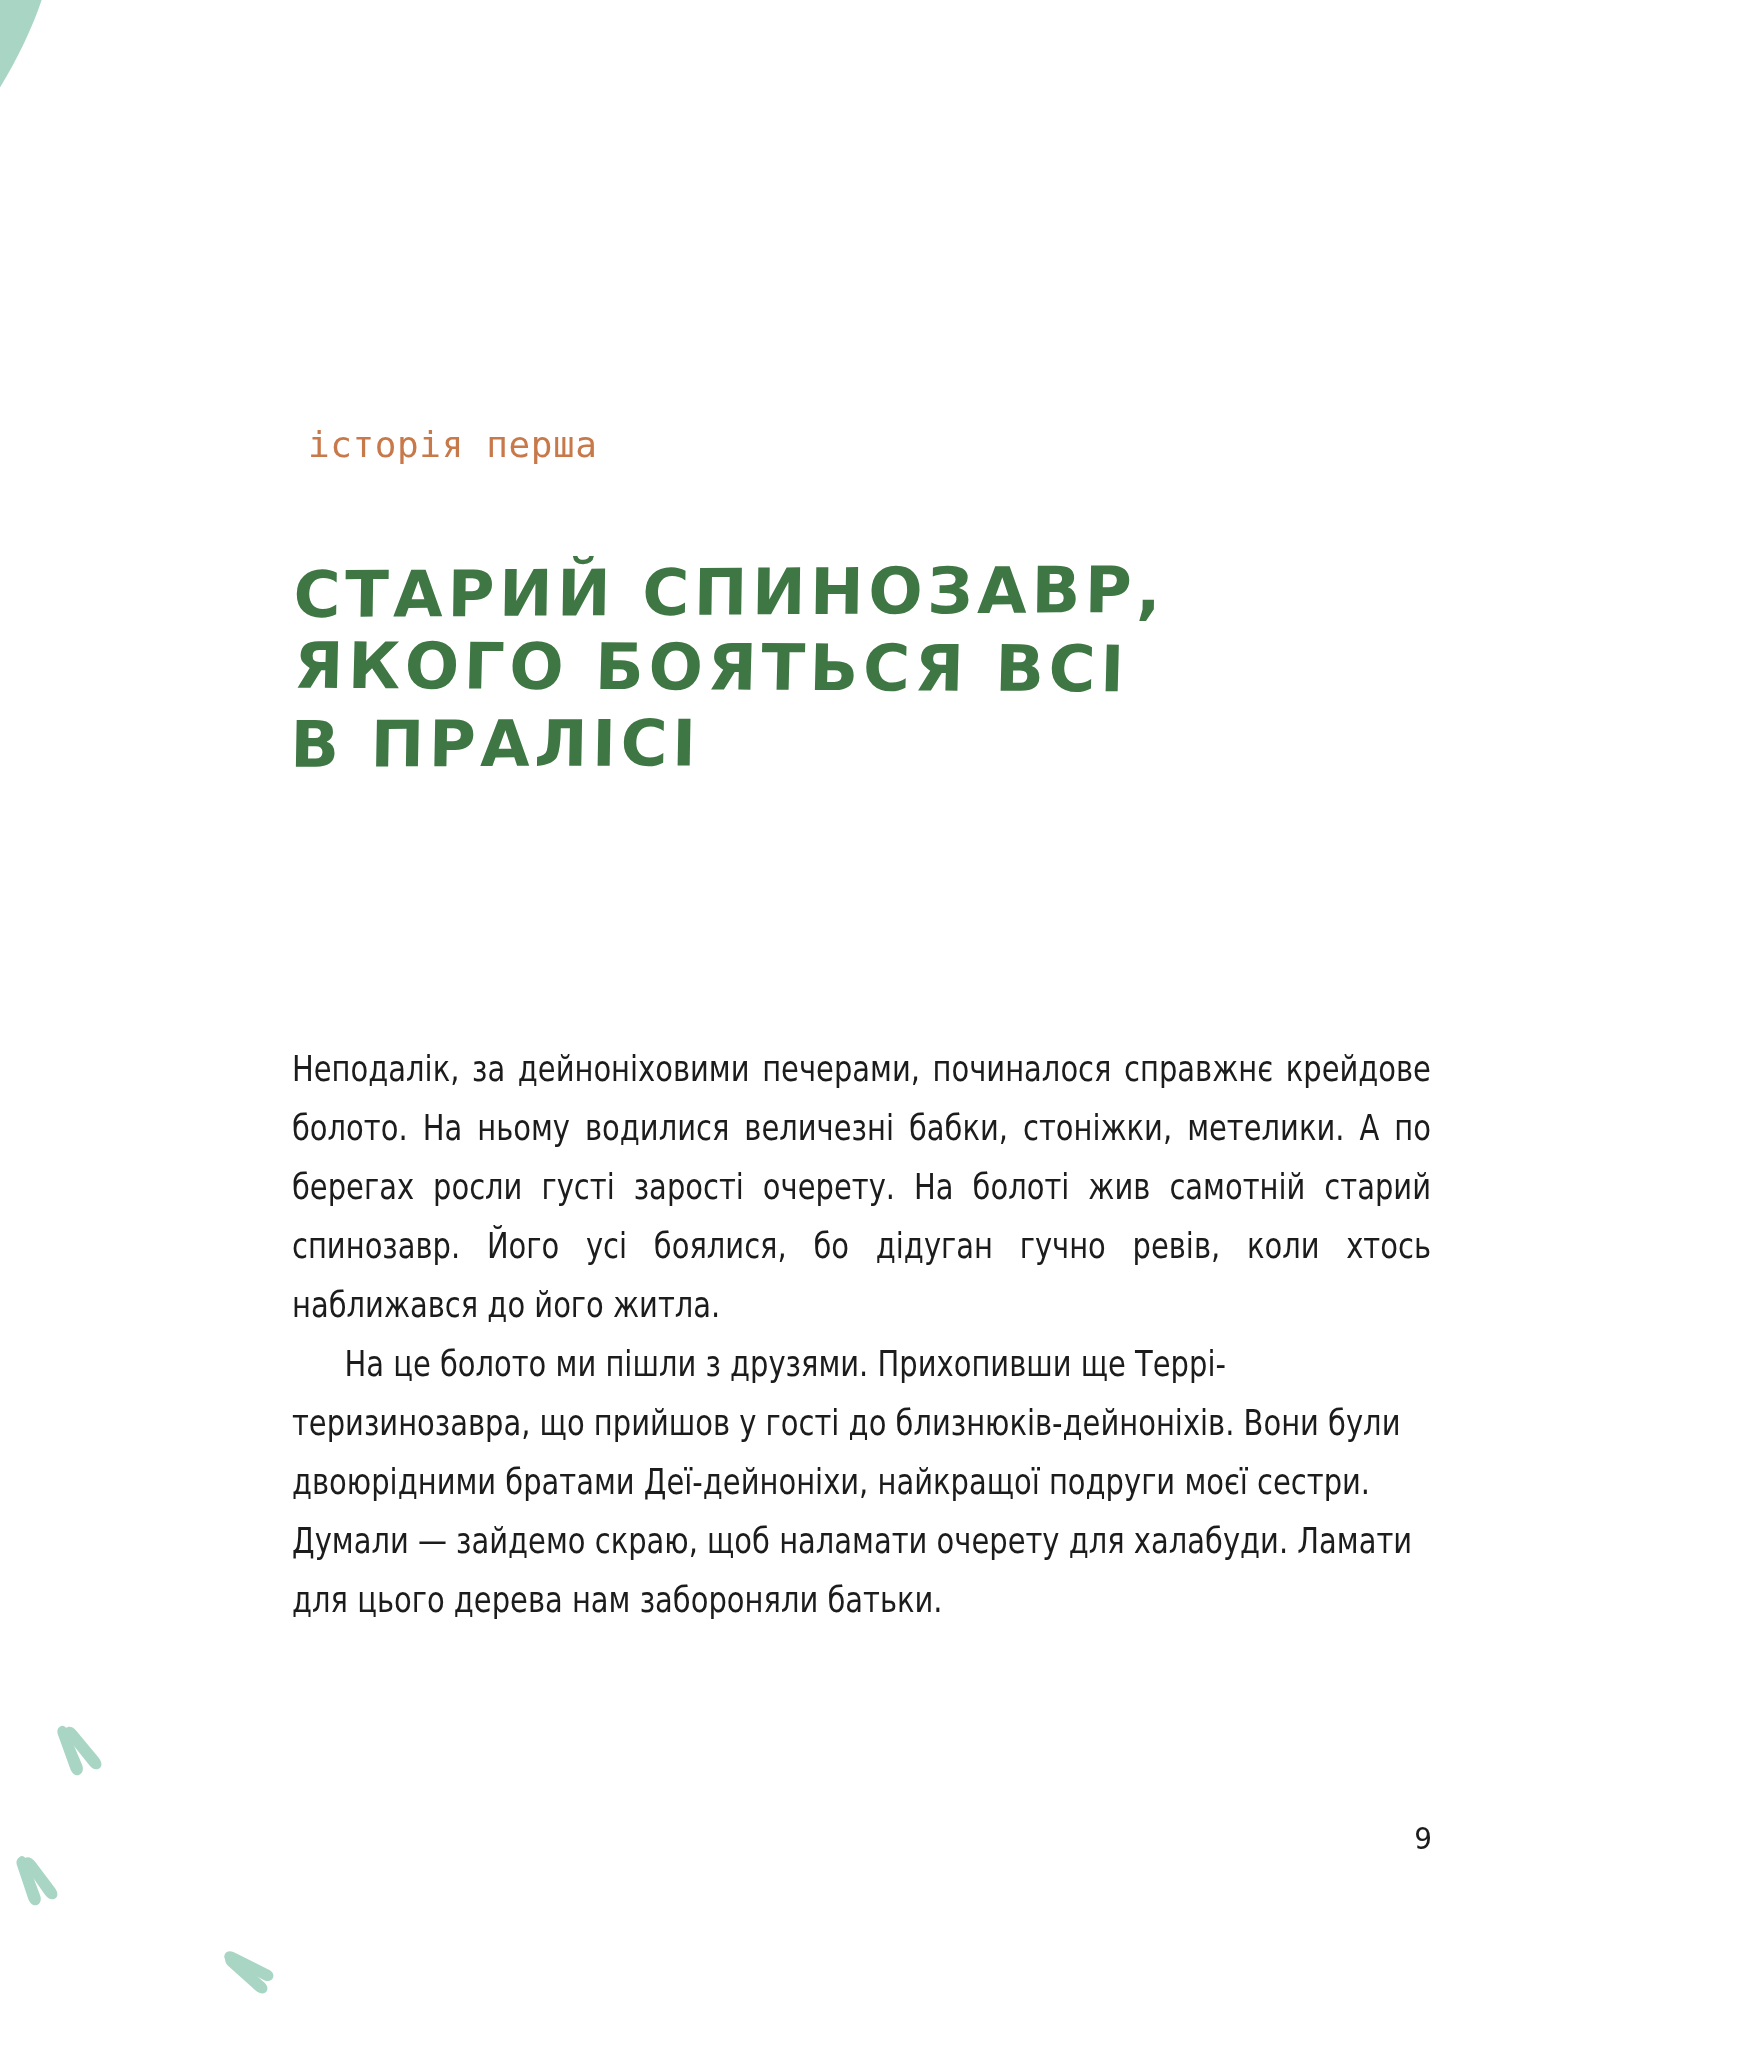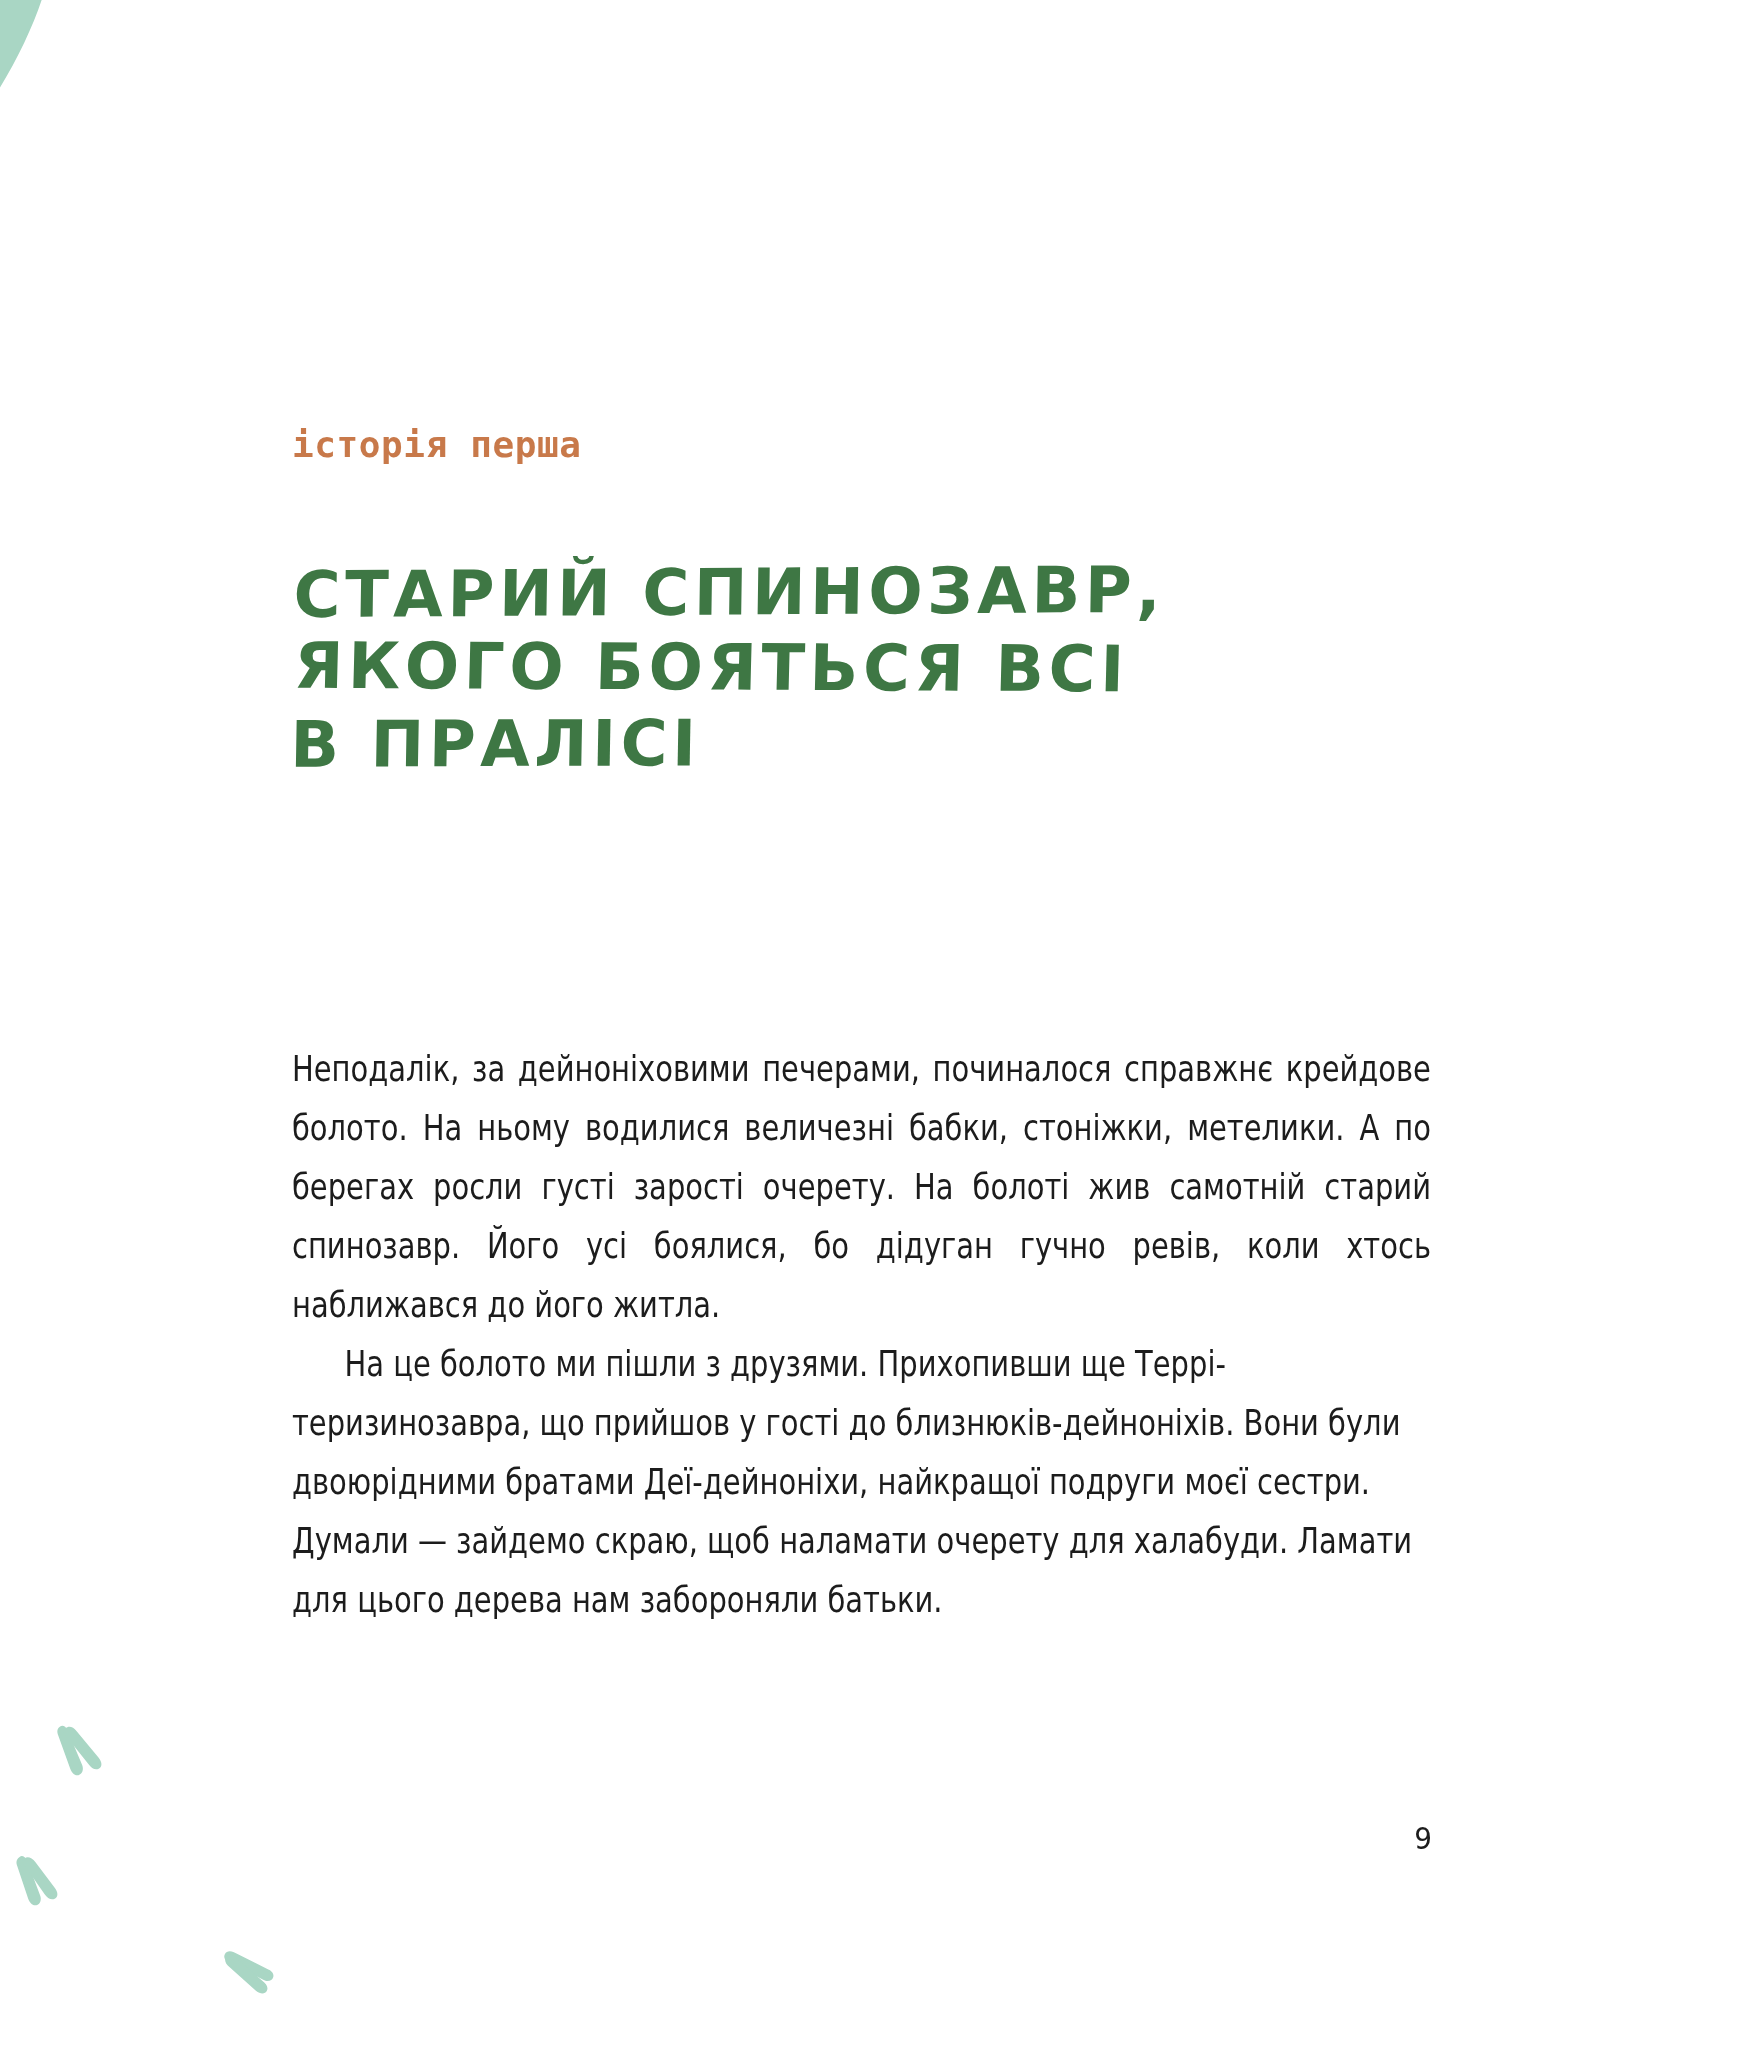--- a/index.html
+++ b/index.html
@@ -38,25 +38,25 @@
     position: absolute;
     left: 292px;
     top: 0;
     width: 1139px;
     height: 100%;
   }
 
   .kicker {
     position: absolute;
     top: 424px;
-    left: 0;
+    left: 16px;
     color: #c8794a;
     font-family: "DejaVu Sans Mono", monospace;
     font-size: 36px;
-    font-weight: 700;
+    font-weight: 400;
     letter-spacing: 0.6px;
     white-space: nowrap;
   }
 
   .title {
     position: absolute;
     top: 512px;
     left: 0;
     width: 1010px;
     color: #3e7744;

